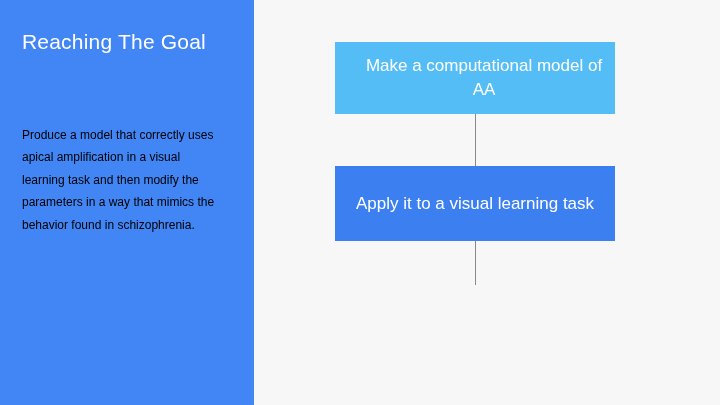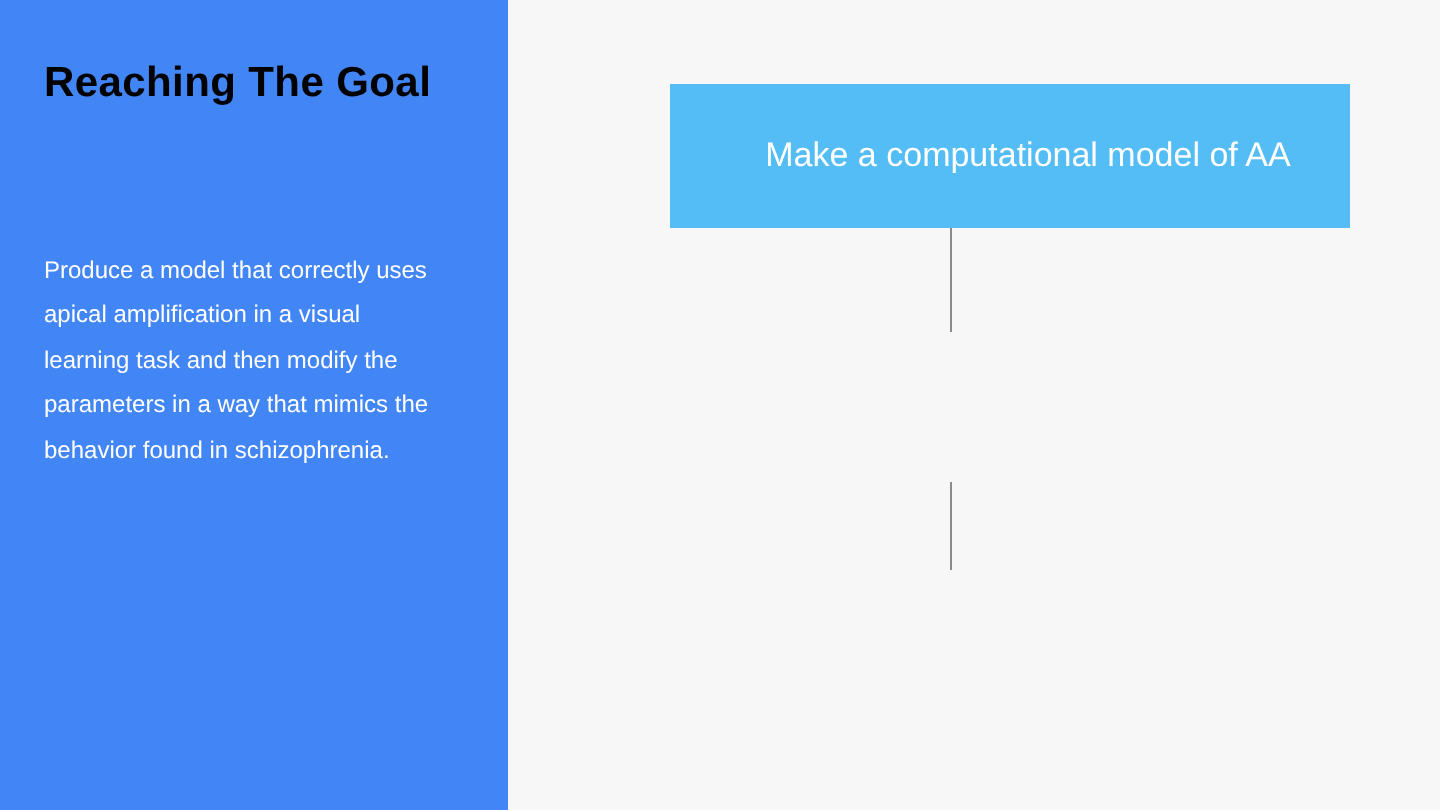--- a/index.html
+++ b/index.html
@@ -25,32 +25,32 @@
     top: 0;
     width: 254px;
     height: 405px;
     background: #4285f4;
   }
   .slide-title {
     position: absolute;
     left: 22px;
     top: 28px;
     width: 205px;
-    color: #000000;
+    color: #ffffff;
     font-size: 21px;
     line-height: 28px;
-    font-weight: bold;
+    font-weight: normal;
     letter-spacing: 0.2px;
   }
   .slide-body {
     position: absolute;
     left: 22px;
     top: 124px;
     width: 200px;
-    color: #ffffff;
+    color: #000000;
     font-size: 12px;
     line-height: 22.4px;
     font-weight: normal;
   }
   .flow {
     position: absolute;
     left: 335px;
     top: 0;
     width: 315px;
     height: 405px;
@@ -61,21 +61,21 @@
     display: flex;
     align-items: center;
     justify-content: center;
     text-align: center;
     color: #ffffff;
     padding: 4px 10px;
   }
   .box-1 {
     left: 0px;
     top: 42px;
-    width: 340px;
+    width: 280px;
     height: 72px;
     background: #54bdf5;
     font-size: 17px;
     line-height: 24px;
     padding-left: 28px;
   }
   .box-2 {
     left: 0px;
     top: 166px;
     width: 280px;
@@ -116,16 +116,19 @@
   <div class="left-panel">
     <div class="slide-title">Reaching The Goal</div>
     <div class="slide-body">Produce a model that correctly uses apical amplification in a visual learning task and then modify the parameters in a way that mimics the behavior found in schizophrenia.</div>
   </div>
 
   <div class="flow">
     <div class="box box-1">
       <span>Make a computational model of AA</span>
     </div>
     <div class="connector conn-1"></div>
+    <div class="box box-2">
+      <span>Apply it to a visual learning task</span>
+    </div>
     <div class="connector conn-2"></div>
   </div>
 
 </div>
 
 </body></html>

